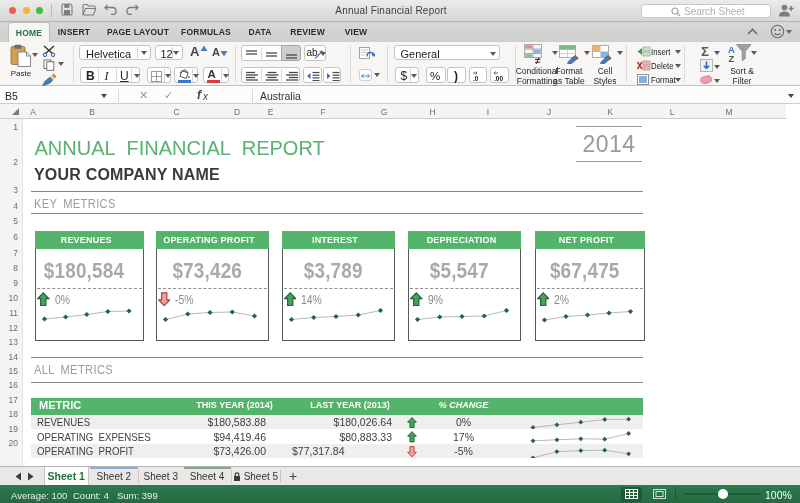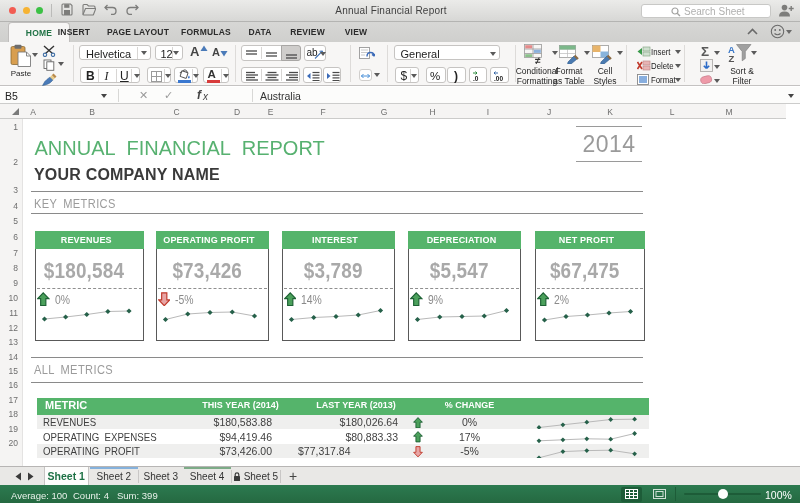--- a/index.html
+++ b/index.html
@@ -8,21 +8,21 @@
 .abs { position:absolute; }
 
 #titlebar { left:0; top:0; width:800px; height:22px; background:linear-gradient(#ebebe9,#d7d7d5); border-bottom:1px solid #b4b4b2; }
 .tl { width:7px; height:7px; border-radius:50%; top:7px; }
 #tbicons svg { position:absolute; top:3px; }
 #wintitle { left:0; width:782px; top:5px; text-align:center; font-size:10px; color:#3f3f3f; letter-spacing:0.2px; }
 #searchbox { left:641px; top:3.5px; width:130px; height:14px; background:#fff; border:1px solid #c8c8c6; border-radius:3px; color:#b0b0af; font-size:10px; line-height:13px; }
 
 #tabrow { left:0; top:22px; width:800px; height:20px; background:linear-gradient(#d7d7d5,#cfcfcd); }
 .rtab { position:absolute; top:0; height:20px; font-size:8.5px; font-weight:bold; color:#2b2b2b; letter-spacing:.2px; line-height:21px; text-align:center; }
-#hometab { left:8px; width:62px; background:#f7f6f5; border-radius:4px 4px 0 0; color:#217346; border:1px solid #c0bebd; border-bottom:none; }
+#hometab { left:8px; width:42px; background:#f7f6f5; border-radius:4px 4px 0 0; color:#217346; border:1px solid #c0bebd; border-bottom:none; }
 
 #ribbon { left:0; top:42px; width:800px; height:44px; background:#f7f6f5; border-bottom:1px solid #c4c2c1; }
 .rb { position:absolute; background:#fff; border:1px solid #c6c4c2; border-radius:3px; }
 .sep { position:absolute; width:1px; background:#dddbd9; top:3px; height:37px; }
 .rlbl { position:absolute; font-size:8.5px; color:#262626; text-align:center; line-height:10px; }
 .dd { position:absolute; width:0; height:0; border-left:3px solid transparent; border-right:3px solid transparent; border-top:4px solid #5a5a5a; }
 
 #fbar { left:0; top:87px; width:800px; height:17px; background:#fcfcfb; border-bottom:1px solid #cccccb; }
 
 #colhdr { left:0; top:104px; width:786px; height:14.5px; background:#f5f4f3; border-bottom:1px solid #cbcbca; }
@@ -39,21 +39,21 @@
 .mhead { position:absolute; left:34px; font-size:13.5px; color:#9b9b9b; letter-spacing:0.5px; word-spacing:3px; transform:scaleX(0.82); transform-origin:0 0; }
 
 .card { position:absolute; top:231px; height:110px; }
 .chead { position:absolute; left:0; top:0; width:100%; height:18px; padding-right:6px; background:#55b46b; color:#fff; font-size:9px; font-weight:bold; text-align:center; line-height:19.5px; letter-spacing:.2px; }
 .cbody { position:absolute; left:0; top:18px; width:100%; height:92px; background:#fff; border:1.5px solid #595959; border-top:none; }
 .cnum { position:absolute; left:0; top:30px; width:100%; padding-right:12px; text-align:center; font-size:21.5px; line-height:1; font-weight:bold; color:#a9a9a9; letter-spacing:.2px; transform:scaleX(0.88); transform-origin:50% 0; }
 .cdash { position:absolute; left:2px; right:2px; top:57px; border-top:1.5px dashed #8f8f8f; }
 .cpct { position:absolute; left:19.5px; top:61.7px; font-size:13px; line-height:1.1; color:#8a8a8a; transform:scaleX(0.8); transform-origin:0 0; }
 .cspark { position:absolute; left:0; top:75px; }
 
-#tbl { left:37px; top:398px; width:611.5px; height:62px; }
+#tbl { left:31px; top:398px; width:611.5px; height:62px; }
 #tblhead { position:absolute; left:0; top:0; width:100%; height:16.8px; background:#55b46b; color:#fff; font-weight:bold; font-size:9px; }
 .trow { position:absolute; left:0; width:100%; height:14.5px; font-size:10.5px; color:#404040; }
 .tc { position:absolute; top:1.5px; }
 
 #shtabs { left:0; top:466px; width:800px; height:19px; background:#e9e8e6; border-top:1px solid #b7b5b4; }
 .sht { position:absolute; top:0; height:19px; font-size:10px; color:#333; text-align:center; line-height:19px; }
 
 #status { left:0; top:485px; width:800px; height:18px; background:linear-gradient(#2c7a50,#256941); color:#e8f1ea; font-size:10.5px; }
 </style></head>
 <body>
@@ -552,21 +552,21 @@
               <path d="M74 4.4 L76.6 7 L74 9.6 L71.4 7 Z" fill="#26614a"></path>
               <path d="M95.5 2.9 L98.1 5.5 L95.5 8.1 L92.9 5.5 Z" fill="#26614a"></path>
             </svg></div>
         </div>
       </div>
   <div id="tbl" class="abs">
         <div id="tblhead">
           <span class="tc" style="left:8px;font-size:11px;top:1px;">METRIC</span>
           <span class="tc" style="left:155.5px;width:96px;text-align:center;">THIS YEAR (2014)</span>
           <span class="tc" style="left:271px;width:96px;text-align:center;">LAST YEAR (2013)</span>
-          <span class="tc" style="left:398px;width:69px;text-align:center;">% CHANGE</span>
+          <span class="tc" style="left:398px;width:69px;text-align:center;font-style:italic;">% CHANGE</span>
           <span class="tc" style="left:489.5px;margin-top:48px;">5 YEAR TREND</span>
         </div>
         <div class="trow" style="top:16.8px;background:#efefee;">
           <span class="tc" style="left:5.5px;transform:scaleX(0.92);transform-origin:0 0;display:inline-block;">REVENUES</span>
           <span class="tc" style="left:135px;width:100px;text-align:right;">$180,583.88</span>
           <span class="tc" style="left:261px;width:100px;text-align:right;">$180,026.64</span>
           <svg class="abs" style="left:376px;top:2.2px;" width="10" height="11.5" viewBox="0 0 13 15">
             <path d="M6.5 0.8 L12.2 6.8 L9.2 6.8 L9.2 14.2 L3.8 14.2 L3.8 6.8 L0.8 6.8 Z" fill="#4ba05b" stroke="#1d6134" stroke-width="1.2"></path>
           </svg>
           <span class="tc" style="left:398px;width:69px;text-align:center;">0%</span>

